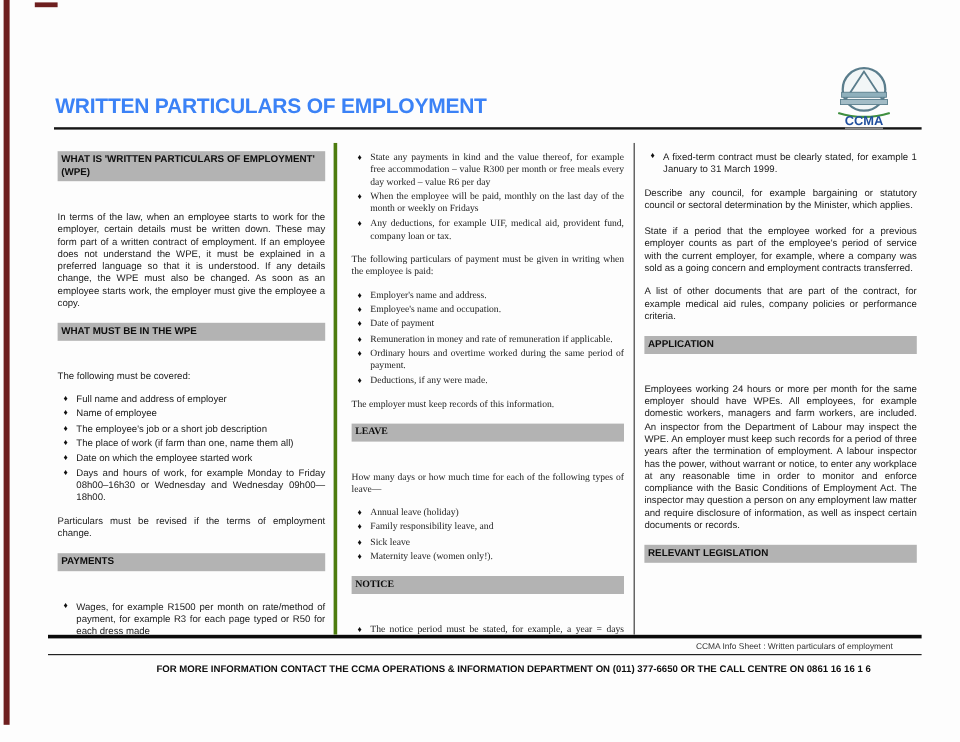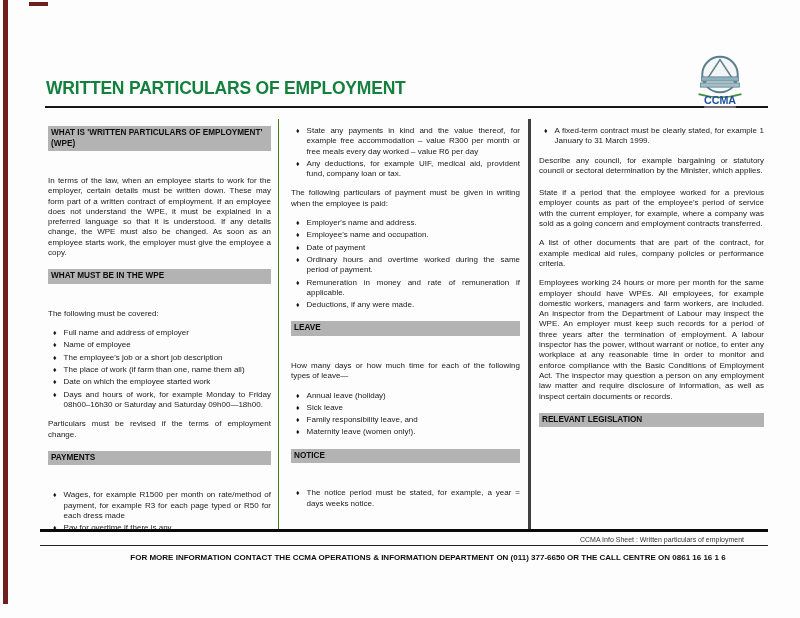--- a/index.html
+++ b/index.html
@@ -12,37 +12,37 @@
     overflow:hidden;
   }
 
   
   .scan-strip-left { position:absolute; left:3px; top:0; width:5px; height:604px; background:#6e1f1f; }
   .scan-tick-top  { position:absolute; left:29px; top:2px; width:19px; height:4px; background:#6e1f1f; }
 
   
   .page-title {
     position:absolute; left:46px; top:78px;
-    font-size:17.5px; font-weight:bold; letter-spacing:-0.2px; color:#15803d;
+    font-size:17.5px; font-weight:bold; letter-spacing:-0.2px; color:#3b82f6;
     white-space:nowrap;
   }
   .title-rule { position:absolute; left:45px; top:106px; width:723px; height:2px; background:#161616; }
   .logo { position:absolute; left:692px; top:54px; width:56px; height:56px;text-align:right; }
 
   
   .content {
     position:absolute; left:40px; top:119px; width:728px; height:413px;
     display:flex; box-sizing:border-box;
     border-bottom:3px solid #0a0a0a;
     overflow:hidden;
   }
   .col  { box-sizing:border-box; overflow:hidden; }
   .col1 { width:238px; padding:0 7px 0 8px; }
-  .col2 { width:250px; padding:0 8px 0 12px; border-left:1px solid #4d7c0f; }
-  .col3 { width:240px; padding:0 4px 0 8px;  border-left:3px solid #404040; }
+  .col2 { width:250px; padding:0 8px 0 12px; border-left:3px solid #4d7c0f;font-family:Liberation Serif, serif; }
+  .col3 { width:240px; padding:0 4px 0 8px;  border-left:1px solid #404040; }
   .col > :first-child { margin-top:7px; }
 
   .sec-heading {
     background:#b3b3b3; color:#0d0d0d;
     font-weight:bold; font-size:8.2px; line-height:10.5px;
     padding:2px 4px 2px 3px; margin:11px 0 25px;
   }
   .para {
     font-size:8px; line-height:10.3px;
     text-align:justify; margin:9px 0;
@@ -113,21 +113,21 @@
         <li>
           <span class="bullet-glyph">♦</span>
           <span class="bullet-text">The place of work (if farm than one, name them all)</span>
         </li>
         <li>
           <span class="bullet-glyph">♦</span>
           <span class="bullet-text">Date on which the employee started work</span>
         </li>
         <li>
           <span class="bullet-glyph">♦</span>
-          <span class="bullet-text">Days and hours of work, for example Monday to Friday 08h00–16h30 or Saturday and Saturday 09h00—18h00.</span>
+          <span class="bullet-text">Days and hours of work, for example Monday to Friday 08h00–16h30 or Wednesday and Wednesday 09h00—18h00.</span>
         </li>
       </ul>
       <p class="para">Particulars must be revised if the terms of employment change.</p>
       <div class="sec-heading">PAYMENTS</div>
       <ul class="bullets">
         <li>
           <span class="bullet-glyph">♦</span>
           <span class="bullet-text">Wages, for example R1500 per month on rate/method of payment, for example R3 for each page typed or R50 for each dress made</span>
         </li>
         <li>
@@ -141,64 +141,69 @@
       </ul>
     </div>
     <div class="col col2">
       <ul class="bullets">
         <li>
           <span class="bullet-glyph">♦</span>
           <span class="bullet-text">State any payments in kind and the value thereof, for example free accommodation – value R300 per month or free meals every day worked – value R6 per day</span>
         </li>
         <li>
           <span class="bullet-glyph">♦</span>
+          <span class="bullet-text">When the employee will be paid, monthly on the last day of the month or weekly on Fridays</span>
+        </li>
+        <li>
+          <span class="bullet-glyph">♦</span>
           <span class="bullet-text">Any deductions, for example UIF, medical aid, provident fund, company loan or tax.</span>
         </li>
       </ul>
       <p class="para">The following particulars of payment must be given in writing when the employee is paid:</p>
       <ul class="bullets">
         <li>
           <span class="bullet-glyph">♦</span>
           <span class="bullet-text">Employer's name and address.</span>
         </li>
         <li>
           <span class="bullet-glyph">♦</span>
           <span class="bullet-text">Employee's name and occupation.</span>
         </li>
         <li>
           <span class="bullet-glyph">♦</span>
           <span class="bullet-text">Date of payment</span>
         </li>
         <li>
           <span class="bullet-glyph">♦</span>
+          <span class="bullet-text">Remuneration in money and rate of remuneration if applicable.</span>
+        </li>
+        <li>
+          <span class="bullet-glyph">♦</span>
           <span class="bullet-text">Ordinary hours and overtime worked during the same period of payment.</span>
         </li>
         <li>
           <span class="bullet-glyph">♦</span>
-          <span class="bullet-text">Remuneration in money and rate of remuneration if applicable.</span>
-        </li>
-        <li>
-          <span class="bullet-glyph">♦</span>
           <span class="bullet-text">Deductions, if any were made.</span>
         </li>
       </ul>
+      <p class="para">The employer must keep records of this information.</p>
       <div class="sec-heading">LEAVE</div>
       <p class="para">How many days or how much time for each of the following types of leave—</p>
       <ul class="bullets">
         <li>
           <span class="bullet-glyph">♦</span>
           <span class="bullet-text">Annual leave (holiday)</span>
         </li>
         <li>
           <span class="bullet-glyph">♦</span>
+          <span class="bullet-text">Family responsibility leave, and</span>
+        </li>
+        <li>
+          <span class="bullet-glyph">♦</span>
           <span class="bullet-text">Sick leave</span>
-        </li>
-        <li>
-          <span class="bullet-glyph">♦</span>
-          <span class="bullet-text">Family responsibility leave, and</span>
         </li>
         <li>
           <span class="bullet-glyph">♦</span>
           <span class="bullet-text">Maternity leave (women only!).</span>
         </li>
       </ul>
       <div class="sec-heading">NOTICE</div>
       <ul class="bullets">
         <li>
           <span class="bullet-glyph">♦</span>
@@ -209,19 +214,20 @@
     <div class="col col3">
       <ul class="bullets">
         <li>
           <span class="bullet-glyph">♦</span>
           <span class="bullet-text">A fixed-term contract must be clearly stated, for example 1 January to 31 March 1999.</span>
         </li>
       </ul>
       <p class="para">Describe any council, for example bargaining or statutory council or sectoral determination by the Minister, which applies.</p>
       <p class="para tight">State if a period that the employee worked for a previous employer counts as part of the employee's period of service with the current employer, for example, where a company was sold as a going concern and employment contracts transferred.</p>
       <p class="para">A list of other documents that are part of the contract, for example medical aid rules, company policies or performance criteria.</p>
+      <div class="sec-heading">APPLICATION</div>
       <p class="para">Employees working 24 hours or more per month for the same employer should have WPEs. All employees, for example domestic workers, managers and farm workers, are included. An inspector from the Department of Labour may inspect the WPE. An employer must keep such records for a period of three years after the termination of employment. A labour inspector has the power, without warrant or notice, to enter any workplace at any reasonable time in order to monitor and enforce compliance with the Basic Conditions of Employment Act. The inspector may question a person on any employment law matter and require disclosure of information, as well as inspect certain documents or records.</p>
       <div class="sec-heading">RELEVANT LEGISLATION</div>
     </div>
   </div>
 
 <div class="sheet-note-strip">CCMA Info Sheet : Written particulars of employment</div>
 <div class="contact-line">FOR MORE INFORMATION CONTACT THE CCMA OPERATIONS &amp; INFORMATION DEPARTMENT ON (011) 377-6650 OR THE CALL CENTRE ON  0861 16 16 1 6</div>
 
 </body></html>

